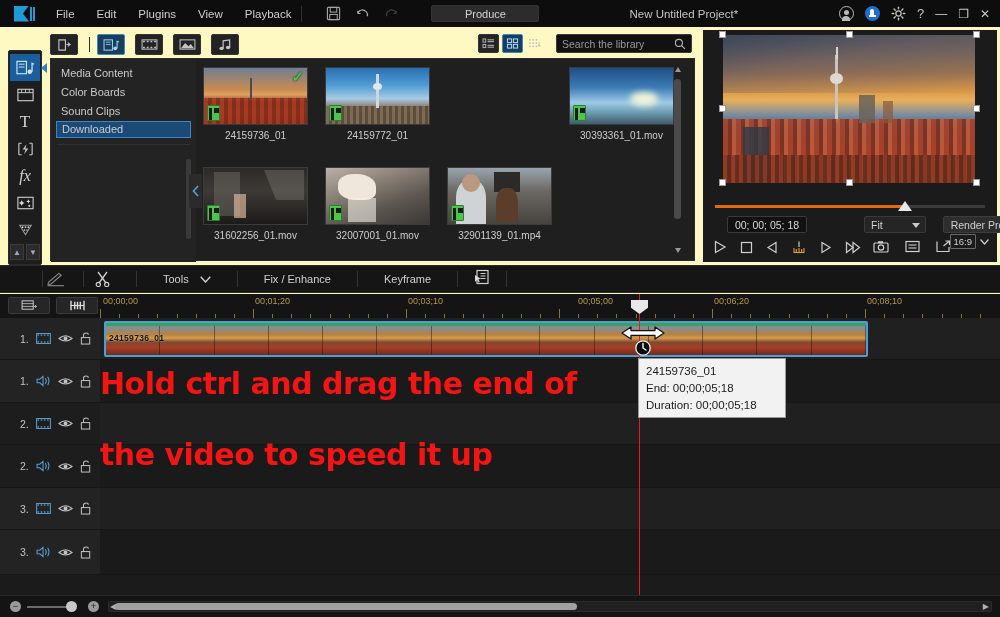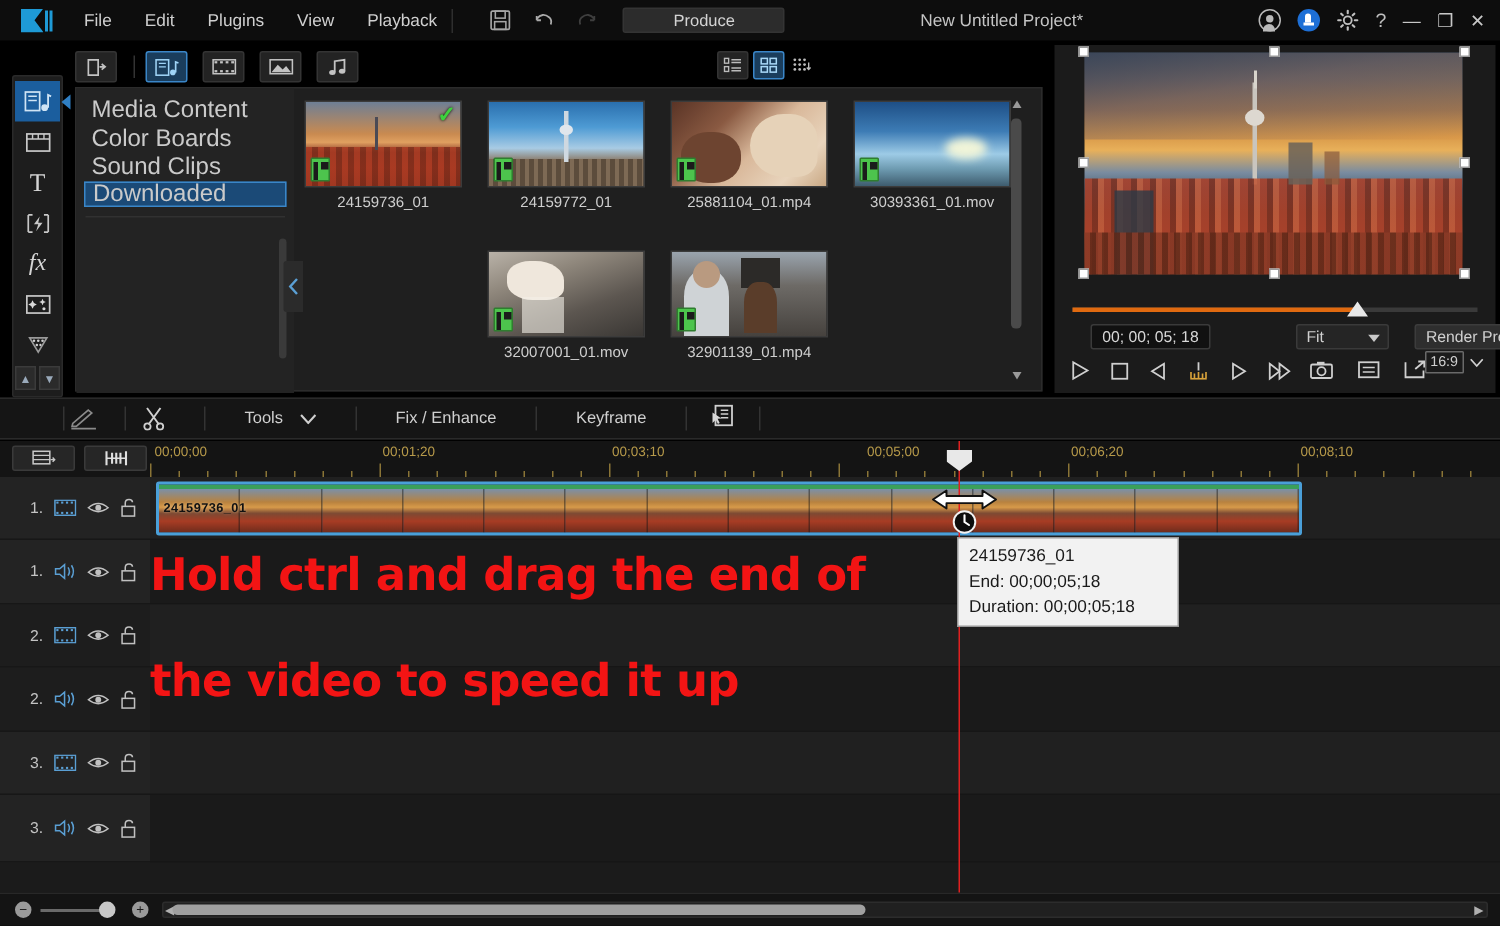--- a/index.html
+++ b/index.html
@@ -3,39 +3,39 @@
 <meta charset="utf-8">
 <style>
   * { box-sizing: border-box; margin: 0; padding: 0; }
   html, body {
     width: 1000px; height: 617px; overflow: hidden;
     background: #1a1a1a;
     font-family: "Liberation Sans", sans-serif;
     color: #c8c8c8;
     -webkit-font-smoothing: antialiased;
   }
-  #app { position: relative; width: 1000px; height: 617px; background: #000000; }
+  #app { position: relative; width: 1000px; height: 617px; background: #fef9c3; }
 
   
   .titlebar {
     position: absolute; left: 0; top: 0; width: 1000px; height: 27px;
     background: #0d0d0d; display: flex; align-items: center;
   }
   .logo { width: 22px; height: 16px; margin-left: 14px; position: relative; display:block; }
   .logo .lg-a { position:absolute; left:0; top:0; width:15px; height:16px; background:#1e9ad6;
      clip-path: polygon(0 0, 100% 0, 60% 50%, 100% 100%, 0 100%); }
   .logo .lg-b { position:absolute; left:16px; top:1px; width:2px; height:14px; background:#1e9ad6; }
   .logo .lg-c { position:absolute; left:19px; top:1px; width:2px; height:14px; background:#1e9ad6; }
   .menu { display: flex; align-items: center; margin-left: 20px; gap: 22px; }
   .menu .mi { font-size: 11.5px; color: #cfcfcf; cursor: default; }
   .tb-sep { width:1px; height:16px; background:#2e2e2e; margin:0 10px; }
   .tb-icons { display:flex; align-items:center; gap:14px; margin-left: 14px;}
   .ticon { width:15px; height:15px; opacity:.85; display:block; }
   .produce-btn {
-    margin-left: 16px; width: 108px; height: 17px; background: #2c2c2c;
+    margin-left: 32px; width: 108px; height: 17px; background: #2c2c2c;
     border-radius: 2px; display:flex; align-items:center; justify-content:center;
     font-size: 11px; color:#d4d4d4; border:1px solid #343434;
   }
   .proj-title { margin-left: 90px; font-size: 11.5px; color:#c4c4c4; }
   .tb-right { position:absolute; right: 10px; top:0; height:27px; display:flex; align-items:center; gap:11px; }
   .circ-icon { width:15px; height:15px; border-radius:50%; border:1.4px solid #b9b9b9; position:relative; }
   .circ-icon::after { content:""; position:absolute; left:4px; top:3px; width:5px; height:5px; border-radius:50%; background:#b9b9b9;}
   .circ-icon::before { content:""; position:absolute; left:2.2px; top:9px; width:8px; height:5px; border-radius:4px 4px 0 0; background:#b9b9b9;}
   .bell-icon { width:15px; height:15px; border-radius:50%; background:#1d6fd6; position:relative;}
   .bell-icon::after{content:""; position:absolute; left:5.5px; top:3px; width:4px; height:6px; border-radius:2px 2px 0 0; background:#fff;}
@@ -74,21 +74,21 @@
     background:#111; border:1px solid #3a3a3a; border-radius:2px;
     display:flex; align-items:center; padding:0 5px; font-size:10.5px; color:#9a9a9a;
   }
   .search-mag { position:absolute; right:5px; top:3px; }
 
   .libpanel {
     position:absolute; left:50px; top:58px; width:645px; height:203px;
     background:#1f1f1f; border:1px solid #2b2b2b;
   }
   .cats { position:absolute; left:0; top:0; width:145px; height:203px; background:#232323; padding-top:5px;}
-  .cat { height:19px; line-height:19px; font-size:16px; color:#cacaca; padding-left:10px; }
+  .cat { height:19px; line-height:19px; font-size:11px; color:#cacaca; padding-left:10px; }
   .cat.sel { background:#1b4a77; border:1px solid #3a86c8; height:17px; line-height:15px; margin:0 5px; padding-left:5px;}
   .cat-divider { height:1px; background:#313131; margin:6px 6px 0 6px;}
   .cat-scroll { position:absolute; right:5px; top:100px; width:5px; height:80px; background:#3a3a3a; border-radius:3px;}
   .collapse-tab { position:absolute; left:138px; top:115px; width:13px; height:34px; background:#2b2b2b;
     border-radius:2px 0 0 2px; display:flex;align-items:center;justify-content:center; z-index:5;}
 
   .grid { position:absolute; left:152px; top:4px; width:480px; height:196px; }
   .cell { position:absolute; width:105px; }
   .thumb { width:105px; height:58px; border:1px solid #3b3b3b; position:relative; overflow:hidden; background:#111;}
   .thumb .badge { position:absolute; left:3px; bottom:3px; width:13px; height:16px; background:#4dc44d;
@@ -374,20 +374,27 @@
             <circle cx="9" cy="5.5" r="1"></circle>
           <circle cx="2" cy="9" r="1"></circle>
             <circle cx="5.5" cy="9" r="1"></circle>
             <circle cx="9" cy="9" r="1"></circle>
         </g>
         <path d="M12 4 L12 9 M10.6 7.6 L12 9 L13.4 7.6" stroke="#bbb" stroke-width="1" fill="none"></path>
       </svg>
     </div>
   </div>
 
+  <div class="searchbox">
+    <span>Search the library</span>
+    <svg class="search-mag" width="12" height="12" viewBox="0 0 13 13">
+      <circle cx="5.3" cy="5.3" r="3.8" fill="none" stroke="#b5b5b5" stroke-width="1.2"></circle>
+      <line x1="8.2" y1="8.2" x2="11.8" y2="11.8" stroke="#b5b5b5" stroke-width="1.3"></line>
+    </svg>
+  </div>
 
   <div class="libpanel">
 
     <div class="cats">
       <div class="cat">Media Content</div>
       <div class="cat">Color Boards</div>
       <div class="cat">Sound Clips</div>
       <div class="cat sel">Downloaded</div>
       <div class="cat-divider"></div>
       <div class="cat-scroll"></div>
@@ -416,38 +423,40 @@
         <div class="thumb" style="background:linear-gradient(180deg,#2a6fae 0%,#4e9bd4 30%,#a8cbe4 55%,#8a7a68 70%,#6e5c4c 100%);">
           <div style="position:absolute;left:0;top:38px;width:100%;height:20px;
              background:repeating-linear-gradient(90deg,#7e6a55 0 3px,#5c4c3c 3px 6px);"></div>
           <div style="position:absolute;left:50px;top:6px;width:3px;height:34px;background:#cfd8e0;"></div>
           <div style="position:absolute;left:47px;top:15px;width:9px;height:7px;background:#e0e6ec;border-radius:50%;"></div>
           <div class="badge"></div>
         </div>
         <div class="cname">24159772_01</div>
       </div>
 
-      <div class="cell" style="left:244px; top:4px;">
-        <div class="thumb" style="background:linear-gradient(135deg,#5a3426 0%,#8a5a42 30%,#d9b89a 55%,#e8d4bc 80%,#c9a884 100%);">
-          <div style="position:absolute;left:52px;top:8px;width:45px;height:42px;background:#e6d2b8;border-radius:50% 40% 30% 50%;"></div>
-          <div style="position:absolute;left:6px;top:20px;width:40px;height:34px;background:#6d4430;border-radius:45%;"></div>
-          <div class="badge"></div>
-        </div>
-        <div class="cname">25881104_01.mp4</div>
-      </div>
 
       <div class="cell" style="left:366px; top:4px;">
         <div class="thumb" style="background:linear-gradient(180deg,#1e4f86 0%,#3d7cb5 35%,#9dcbe6 62%,#6d9ab0 80%,#3e5c6e 100%);">
           <div style="position:absolute;left:60px;top:24px;width:28px;height:14px;background:#f0f4d8;
              border-radius:50%;filter:blur(3px);"></div>
           <div class="badge"></div>
         </div>
         <div class="cname">30393361_01.mov</div>
       </div>
 
+      <div class="cell" style="left:0px; top:104px;">
+        <div class="thumb" style="background:linear-gradient(180deg,#2c2a28 0%,#3d3a36 40%,#1d1b1a 100%);">
+          <div style="position:absolute;left:10px;top:4px;width:26px;height:44px;background:#6d6a62;opacity:.5;"></div>
+          <div style="position:absolute;left:60px;top:2px;width:40px;height:30px;background:#8a8880;opacity:.35;
+            clip-path:polygon(0 0,100% 0,100% 100%,30% 100%);"></div>
+          <div style="position:absolute;left:30px;top:26px;width:12px;height:24px;background:#d8b49a;opacity:.7;"></div>
+          <div class="badge"></div>
+        </div>
+        <div class="cname">31602256_01.mov</div>
+      </div>
 
       <div class="cell" style="left:122px; top:104px;">
         <div class="thumb" style="background:linear-gradient(160deg,#b9b2a8 0%,#8f877c 30%,#5c5650 65%,#3a3734 100%);">
           <div style="position:absolute;left:12px;top:6px;width:38px;height:26px;background:#efe7dc;border-radius:40% 50% 30% 45%;"></div>
           <div style="position:absolute;left:22px;top:30px;width:28px;height:24px;background:#f4f0e8;opacity:.6;"></div>
           <div class="badge"></div>
         </div>
         <div class="cname">32007001_01.mov</div>
       </div>
 

